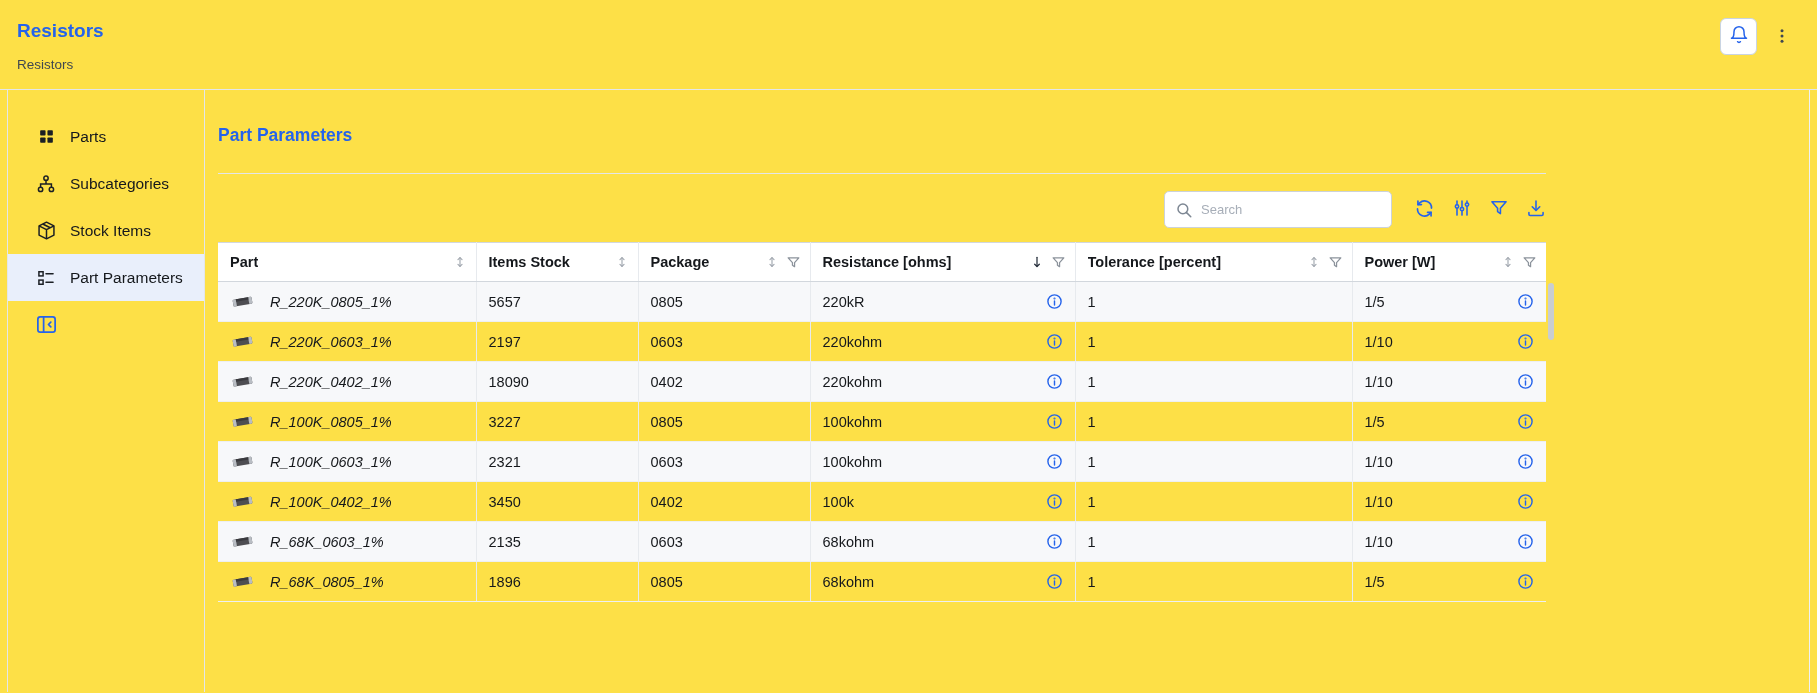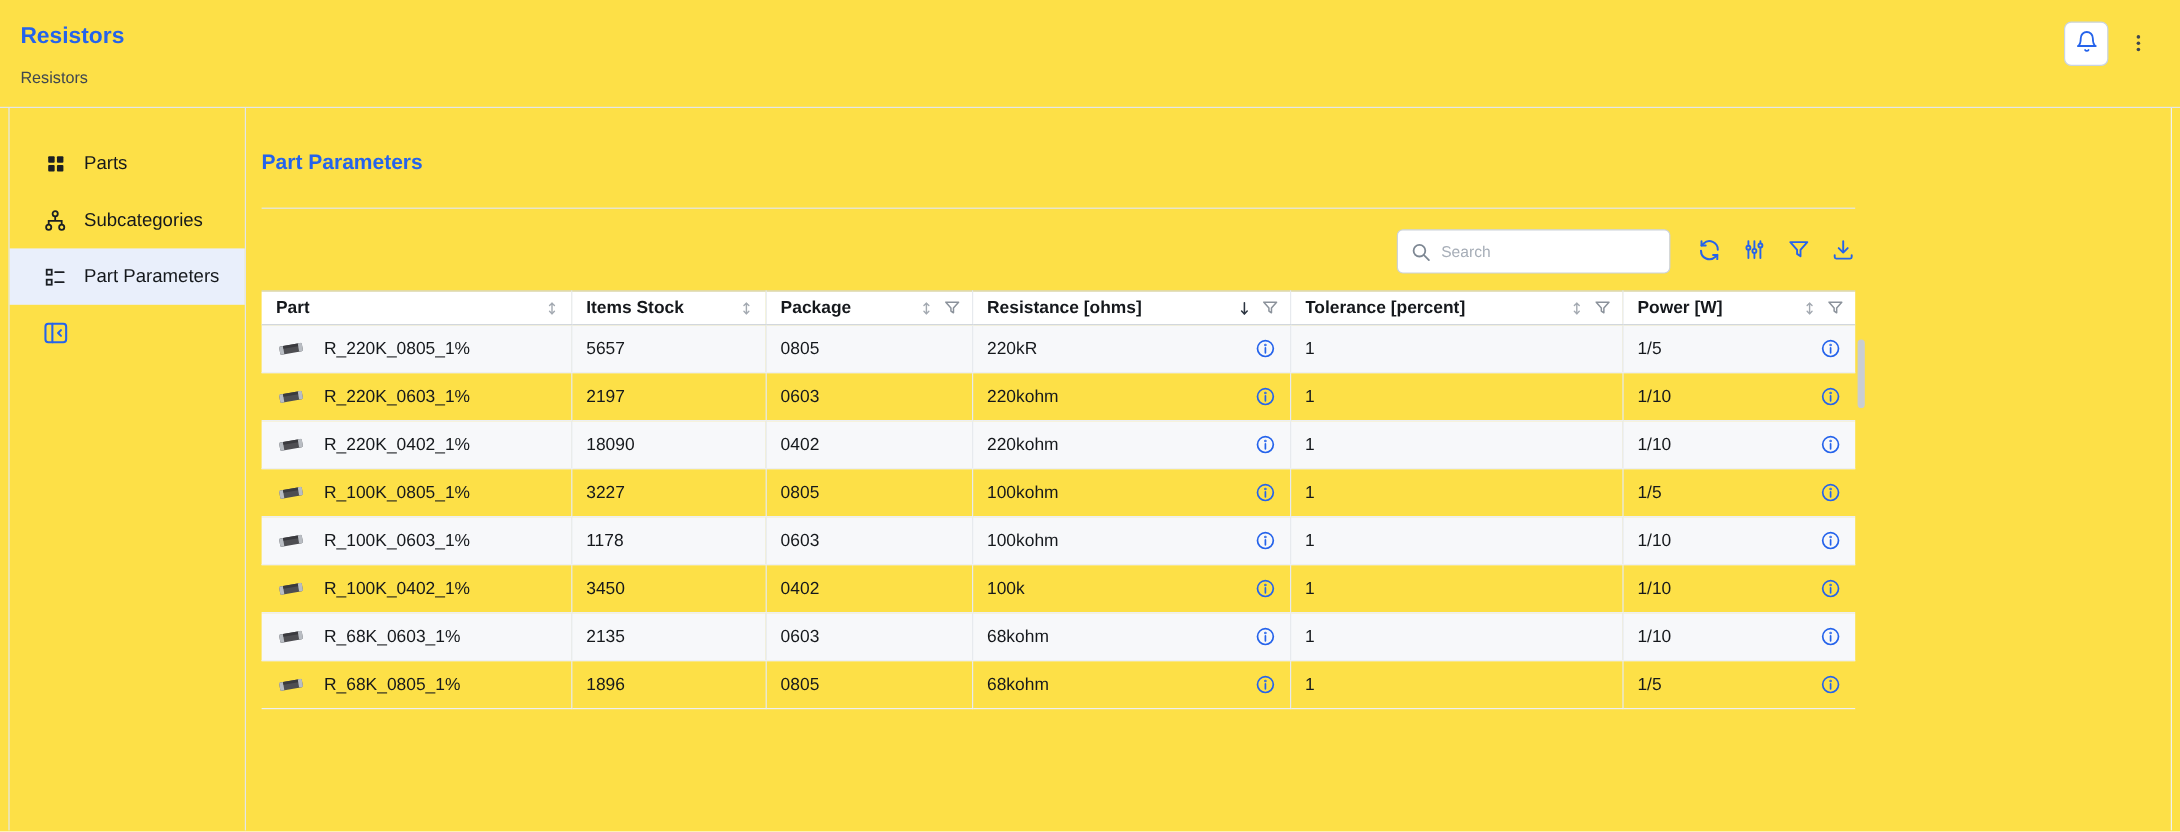--- a/index.html
+++ b/index.html
@@ -55,35 +55,35 @@
   }
   .search-ic { color:#7d8793; display:flex; }
   .search input { border:none; outline:none; width:100%; font-size:13px; font-family:inherit; color:#15181c; background:transparent; }
   .search input::placeholder { color:#a7aeb8; }
   .tico { border:none; background:none; padding:0; cursor:pointer; color:var(--accent); height:22px; display:flex; align-items:center; }
 
   
   .table-wrap { margin-top:14px; display:flex; width:1340px; }
   table { width:1328px; table-layout:fixed; border-collapse:collapse; font-size:14.5px; color:#15181c; }
   thead th {
-    height:28px; text-align:left; font-weight:700; background:#fff;
+    height:39px; text-align:left; font-weight:700; background:#fff;
     border-top:1px solid #d2d7dd; border-bottom:1px solid #d2d7dd;
   }
   th:not(:last-child), td:not(:last-child) { border-right:1px solid #e7eaee; }
   tbody td { height:40px; border-bottom:1px solid #edeff2; }
   tbody tr:nth-child(odd) { background:#f7f8fa; }
   tbody tr { cursor:pointer; }
   .hcell { display:flex; align-items:center; padding:0 9px 0 12px; }
   .hlabel { overflow:hidden; text-overflow:ellipsis; white-space:nowrap; }
   .hicons { margin-left:auto; display:flex; align-items:center; gap:7px; }
   .sico { color:#a3a9b1; display:flex; cursor:pointer; }
   .sico.active { color:#2b3440; }
   .fico { color:#8b929b; display:flex; cursor:pointer; }
   .cell { display:flex; align-items:center; height:100%; padding:0 12px; }
-  .part-cell { gap:15px; }
+  .part-cell { gap:15px;font-style:italic; }
   .thumb { display:flex; align-items:center; }
   .val-info { justify-content:space-between; }
   .info { color:var(--accent); display:flex; cursor:pointer; }
 
   .vscroll { width:7px; position:relative; margin-left:2px; }
   .vthumb { position:absolute; top:41px; left:0; width:6px; height:57px; background:#c9cdd2; border-radius:3px; cursor:pointer; }
 </style>
 </head>
 <body>
 
@@ -129,20 +129,29 @@
           <div class="side-item">
             <span class="side-icon">
               <svg width="20" height="20" viewBox="0 0 24 24" fill="none" stroke="currentColor" stroke-width="1.8">
                 <circle cx="12" cy="5" r="2.6"></circle>
                 <circle cx="5.5" cy="18.5" r="2.6"></circle>
                 <circle cx="18.5" cy="18.5" r="2.6"></circle>
                 <path d="M12 7.6v4.4M12 12H5.5v3.9M12 12h6.5v3.9"></path>
               </svg>
             </span>
             <span class="side-label">Subcategories</span>
+          </div>
+          <div class="side-item">
+            <span class="side-icon">
+              <svg width="21" height="21" viewBox="0 0 24 24" fill="none" stroke="currentColor" stroke-width="1.7" stroke-linejoin="round">
+                <path d="M12 2.5l8.5 4.3v10.4L12 21.5l-8.5-4.3V6.8z"></path>
+                <path d="M3.5 6.8L12 11l8.5-4.2M12 11v10.5M7.7 4.6l8.6 4.3"></path>
+              </svg>
+            </span>
+            <span class="side-label">Stock Items</span>
           </div>
           <div class="side-item selected">
             <span class="side-icon">
               <svg width="20" height="20" viewBox="0 0 24 24" fill="none" stroke="currentColor" stroke-width="1.8" stroke-linecap="round">
                 <rect x="3.5" y="4.5" width="5" height="5"></rect>
                 <path d="M12 7h8.5"></path>
                 <rect x="3.5" y="14.5" width="5" height="5"></rect>
                 <path d="M12 17h8.5"></path>
               </svg>
             </span>
@@ -531,21 +540,21 @@
                           <rect x="4" y="5.5" width="4.5" height="9.5" rx="1" fill="#b9bdc3"></rect>
                           <rect x="25.5" y="5.5" width="4.5" height="9.5" rx="1" fill="#b9bdc3"></rect>
                           <rect x="8.5" y="5.5" width="17" height="3.2" fill="#3a3a3e"></rect>
                         </g>
                       </svg>
                     </span>
                     <span>R_100K_0603_1%</span>
                   </div>
                 </td>
                 <td>
-                  <div class="cell">1178</div>
+                  <div class="cell">2321</div>
                 </td>
                 <td>
                   <div class="cell">0603</div>
                 </td>
                 <td>
                   <div class="cell val-info">
                     <span>100kohm</span>
                     <span class="info">
                       <svg width="17" height="17" viewBox="0 0 24 24" fill="none" stroke="currentColor" stroke-width="2">
                         <circle cx="12" cy="12" r="9.3"></circle>

